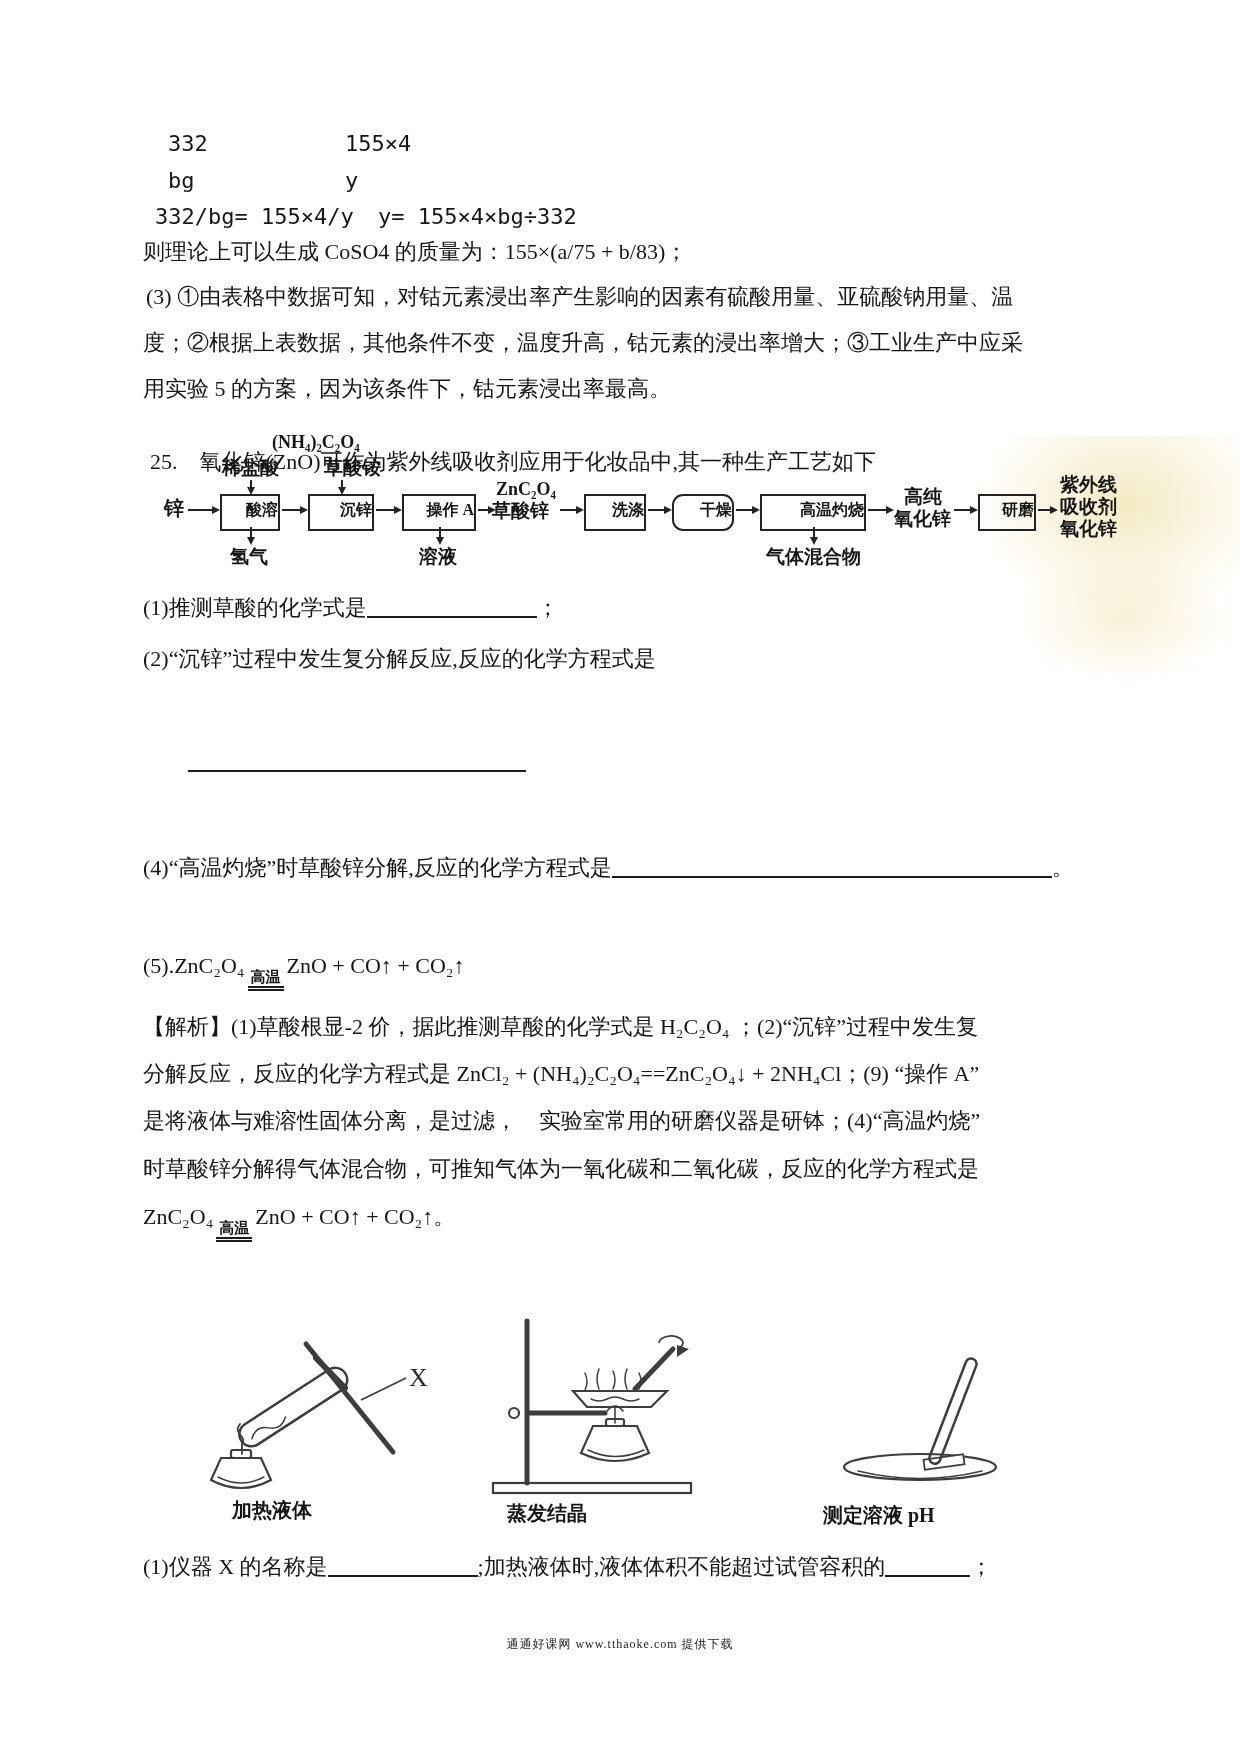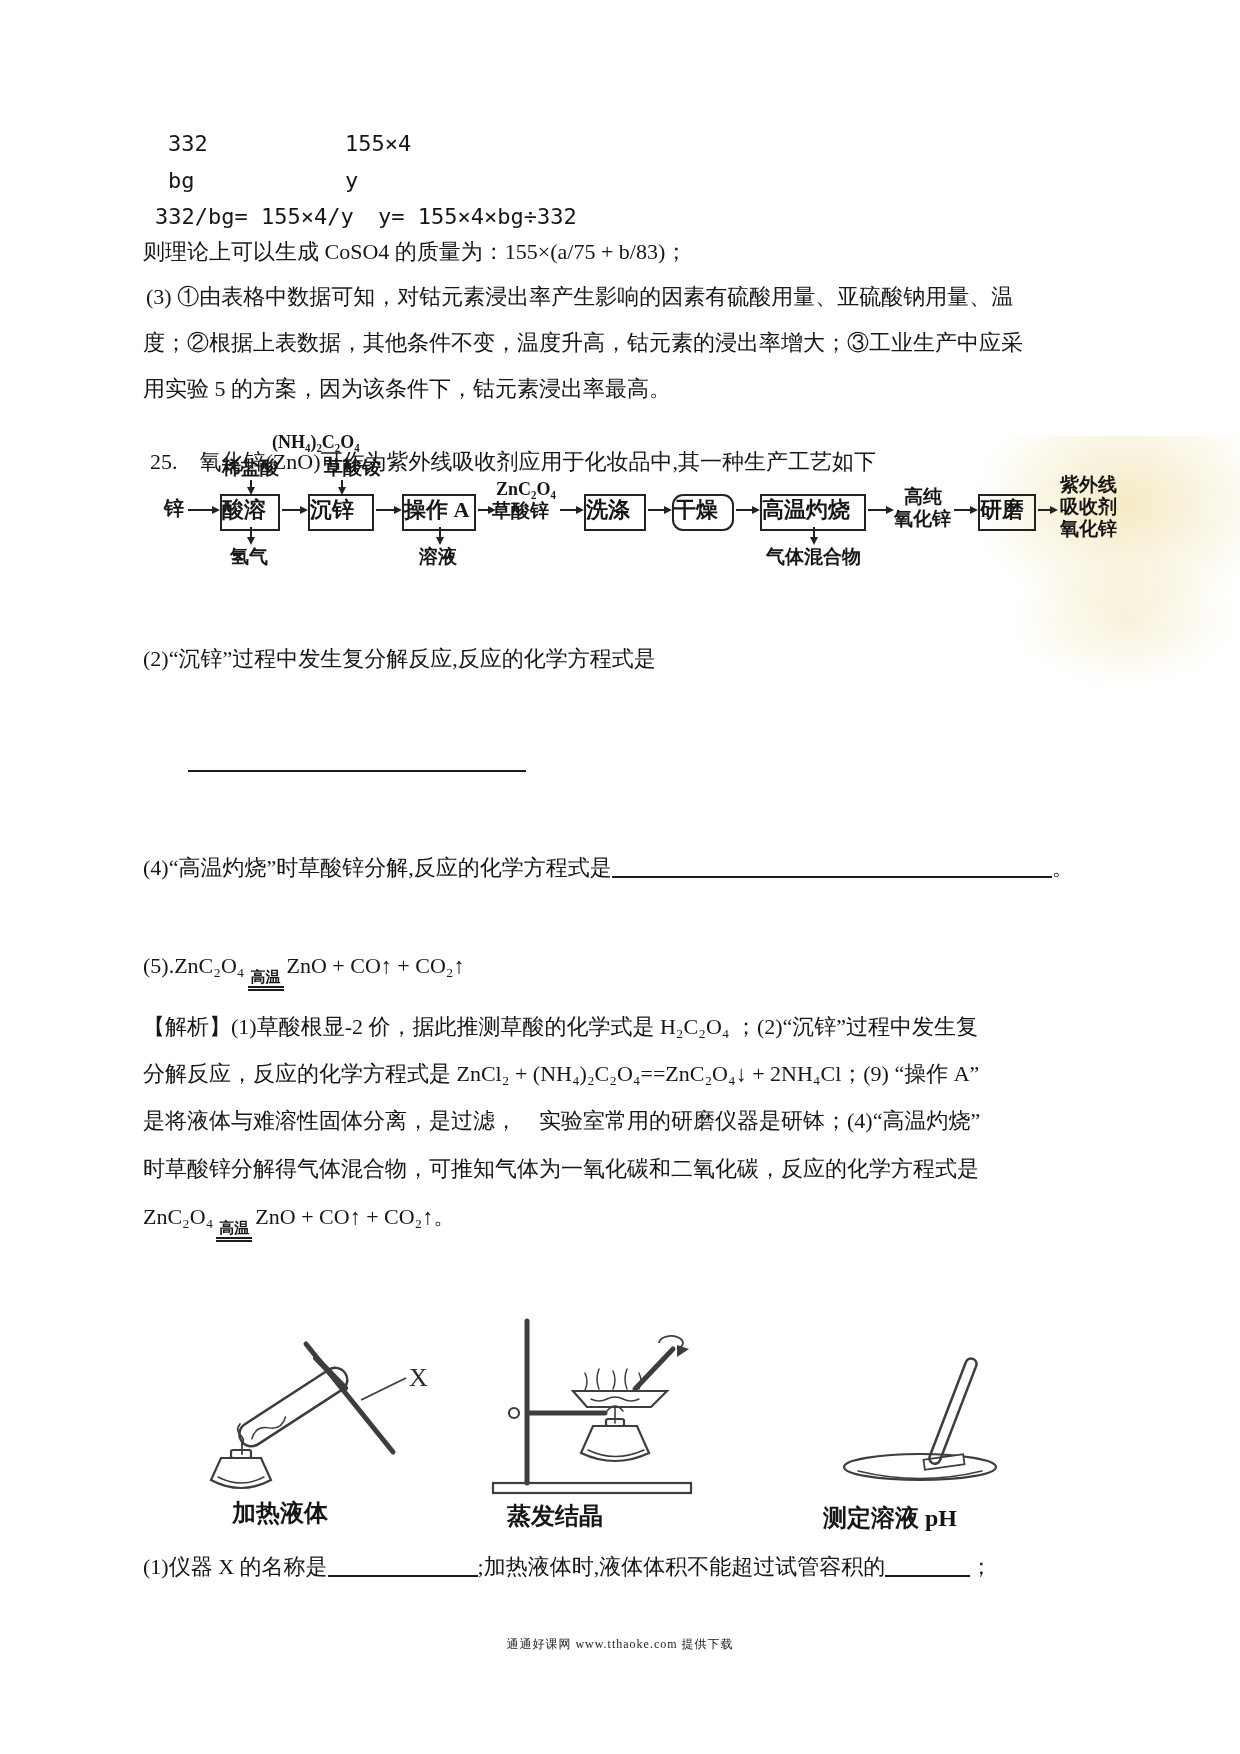--- a/index.html
+++ b/index.html
@@ -14,30 +14,30 @@
   .cond { display:inline-block; text-align:center; vertical-align:-9px; margin:0 3px; min-width:36px; }
   .cond .ct { display:block; font-size:15px; line-height:15px; font-weight:bold; }
   .cond .cb { display:block; height:0; border-bottom:5px double #1c1c1c; margin-top:1px; }
   .stain { position:absolute; pointer-events:none; }
   .stain1 { left:960px; top:436px; width:300px; height:195px;
     background:radial-gradient(ellipse at 55% 35%, rgba(235,217,148,0.55), rgba(235,217,148,0) 65%); }
   .stain2 { left:1010px; top:555px; width:230px; height:130px;
     background:radial-gradient(ellipse, rgba(235,217,148,0.35), rgba(235,217,148,0) 70%); }
   
   #flow { position:absolute; left:140px; top:432px; width:985px; height:150px; font-weight:bold; }
-  .fbox { position:absolute; box-sizing:border-box; border:2px solid #222; font-size:22px;
-          line-height:27px; height:37px; text-align:left; white-space:nowrap; top:62px; }
+  .fbox { position:absolute; box-sizing:border-box; border:2px solid #222; font-size:16px;
+          line-height:27px; height:37px; text-align:right; white-space:nowrap; top:62px; }
   .flb  { position:absolute; font-size:19px; white-space:nowrap; line-height:21px; }
   .harr { position:absolute; border-top:2px solid #222; top:77px; }
   .harr:after { content:""; position:absolute; right:-2px; top:-5px; width:0; height:0;
           border-left:8px solid #222; border-top:4px solid transparent; border-bottom:4px solid transparent; }
   .varr { position:absolute; border-left:2px solid #222; width:0; }
   .varr:after { content:""; position:absolute; left:-5px; bottom:-2px; width:0; height:0;
           border-top:8px solid #222; border-left:4px solid transparent; border-right:4px solid transparent; }
-  .figcap { position:absolute; font-size:24px; font-weight:bold; white-space:nowrap; }
+  .figcap { position:absolute; font-size:20px; font-weight:bold; white-space:nowrap; }
   .footer { position:absolute; left:0; width:100%; text-align:center; top:1636px;
             font-size:12px; letter-spacing:1px; color:#222; }
   svg { position:absolute; overflow:visible; }
 </style>
 </head>
 <body>
 
 <div class="page">
 
   <div class="stain stain1"></div>
@@ -91,20 +91,23 @@
     <div class="flb" style="left:920px; top:86px;">氧化锌</div>
 
     <div class="varr" style="left:110px; top:95px; height:16px;"></div>
     <div class="flb" style="left:90px; top:114px;">氢气</div>
     <div class="varr" style="left:299px; top:95px; height:16px;"></div>
     <div class="flb" style="left:279px; top:114px;">溶液</div>
     <div class="varr" style="left:673px; top:95px; height:16px;"></div>
     <div class="flb" style="left:626px; top:114px;">气体混合物</div>
   </div>
 
+  <div class="ln" style="left:143px; top:594px;">
+    <span>(1)推测草酸的化学式是</span><span class="blank" style="width:170px;"></span><span>；</span>
+  </div>
   <div class="ln" style="left:143px; top:645px;">(2)“沉锌”过程中发生复分解反应,反应的化学方程式是</div>
   <div class="rule" style="left:188px; top:770px; width:338px;"></div>
   <div class="ln" style="left:143px; top:854px;">
     <span>(4)“高温灼烧”时草酸锌分解,反应的化学方程式是</span><span class="blank" style="width:440px;"></span><span>。</span>
   </div>
 
   <div class="ln" style="left:143px; top:952px;">
     <span>(5).ZnC₂O₄</span><span class="cond"><span class="ct">高温</span><span class="cb"></span></span><span>ZnO + CO↑ + CO₂↑</span>
   </div>
 

